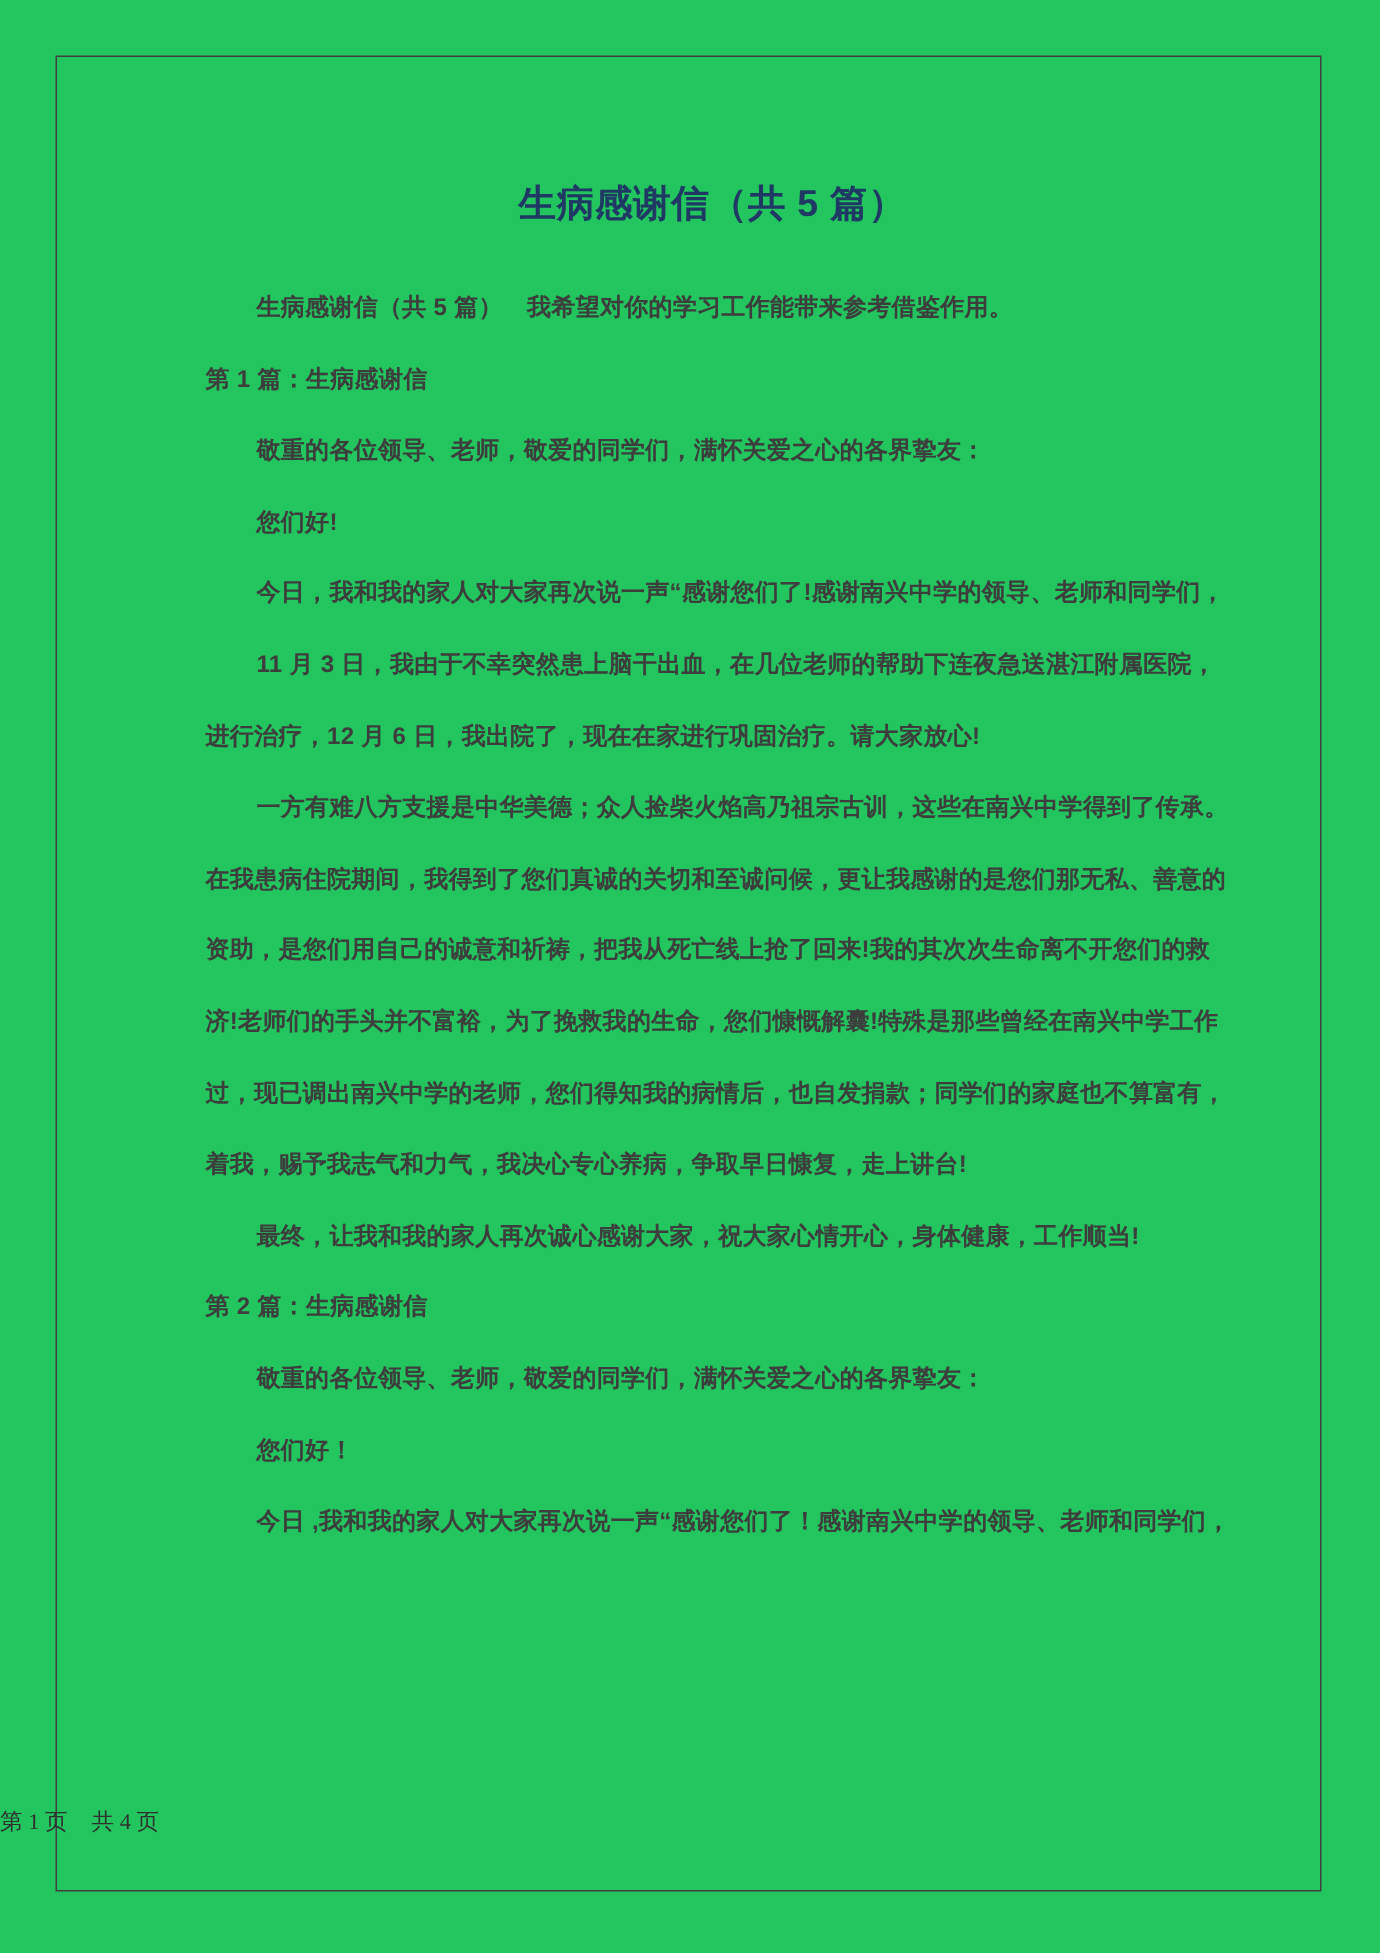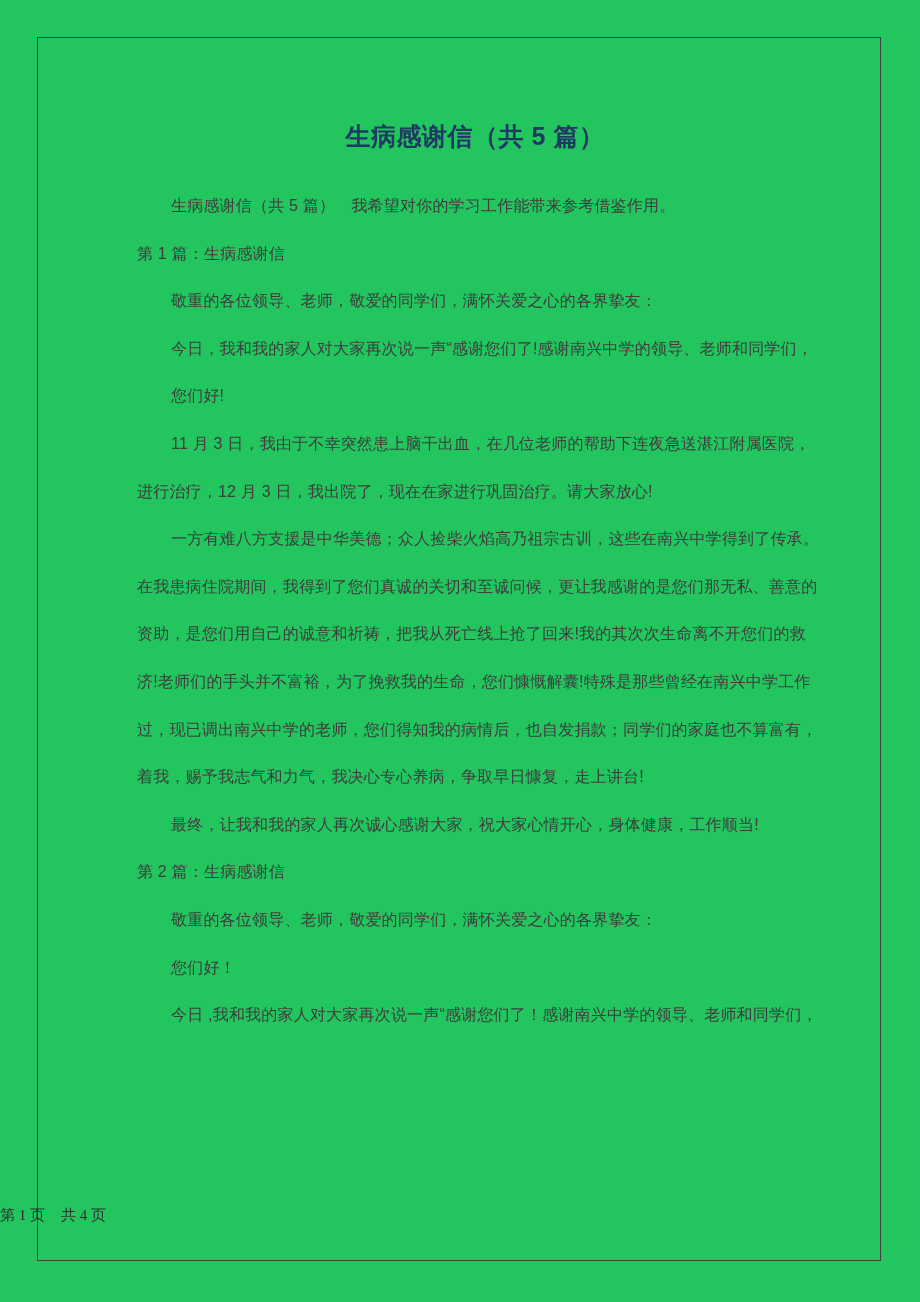--- a/index.html
+++ b/index.html
@@ -39,20 +39,21 @@
     letter-spacing: 0.5px;
     white-space: nowrap;
   }
   .doc-body {
     position: absolute;
     left: 137px;
     top: 182px;
     width: 676px;
     font-size: 16px;
     color: #3d3d3d;
+    font-weight: bold;
   }
   .doc-body .line {
     margin: 0;
     line-height: 47.6px;
     white-space: nowrap;
     letter-spacing: 0.2px;
   }
   .doc-body .line.indent {
     padding-left: 34px;
   }
@@ -77,24 +78,24 @@
 
 <div class="page">
   <div class="frame"></div>
 
   <h1 class="doc-title">生病感谢信（共 5 篇）</h1>
 
   <div class="doc-body">
       <p class="line indent">生病感谢信（共 5 篇）　我希望对你的学习工作能带来参考借鉴作用。</p>
       <p class="line">第 1 篇：生病感谢信</p>
       <p class="line indent">敬重的各位领导、老师，敬爱的同学们，满怀关爱之心的各界挚友：</p>
+      <p class="line indent">您们好!</p>
       <p class="line indent">今日，我和我的家人对大家再次说一声“感谢您们了!感谢南兴中学的领导、老师和同学们，</p>
-      <p class="line indent">您们好!</p>
       <p class="line indent">11 月 3 日，我由于不幸突然患上脑干出血，在几位老师的帮助下连夜急送湛江附属医院，</p>
-      <p class="line">进行治疗，12 月 3 日，我出院了，现在在家进行巩固治疗。请大家放心!</p>
+      <p class="line">进行治疗，12 月 6 日，我出院了，现在在家进行巩固治疗。请大家放心!</p>
       <p class="line indent">一方有难八方支援是中华美德；众人捡柴火焰高乃祖宗古训，这些在南兴中学得到了传承。</p>
       <p class="line">在我患病住院期间，我得到了您们真诚的关切和至诚问候，更让我感谢的是您们那无私、善意的</p>
       <p class="line">资助，是您们用自己的诚意和祈祷，把我从死亡线上抢了回来!我的其次次生命离不开您们的救</p>
       <p class="line">济!老师们的手头并不富裕，为了挽救我的生命，您们慷慨解囊!特殊是那些曾经在南兴中学工作</p>
       <p class="line">过，现已调出南兴中学的老师，您们得知我的病情后，也自发捐款；同学们的家庭也不算富有，</p>
       <p class="line">着我，赐予我志气和力气，我决心专心养病，争取早日慷复，走上讲台!</p>
       <p class="line indent">最终，让我和我的家人再次诚心感谢大家，祝大家心情开心，身体健康，工作顺当!</p>
       <p class="line">第 2 篇：生病感谢信</p>
       <p class="line indent">敬重的各位领导、老师，敬爱的同学们，满怀关爱之心的各界挚友：</p>
       <p class="line indent">您们好！</p>

